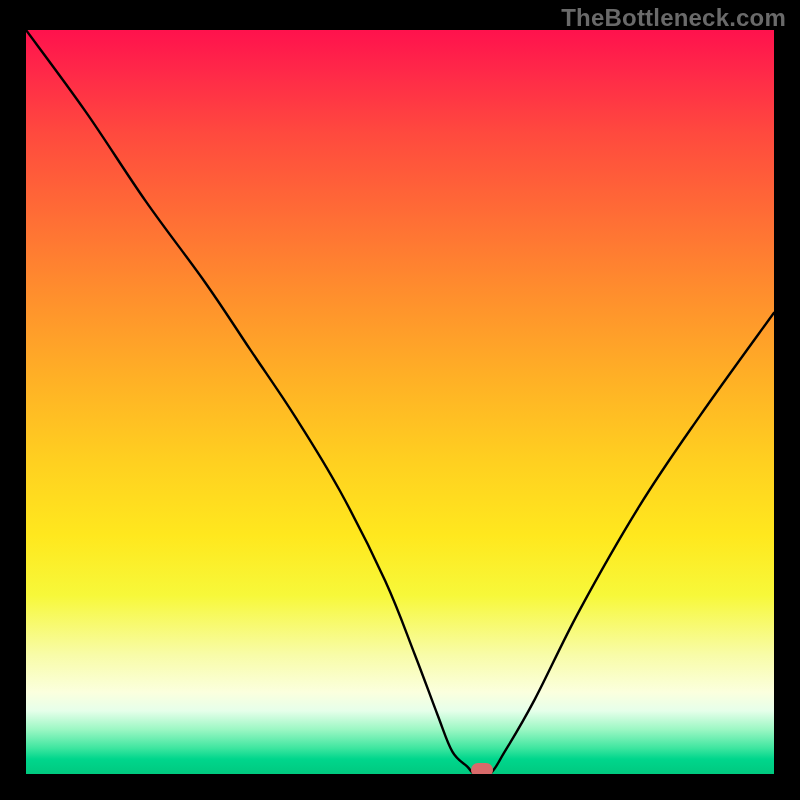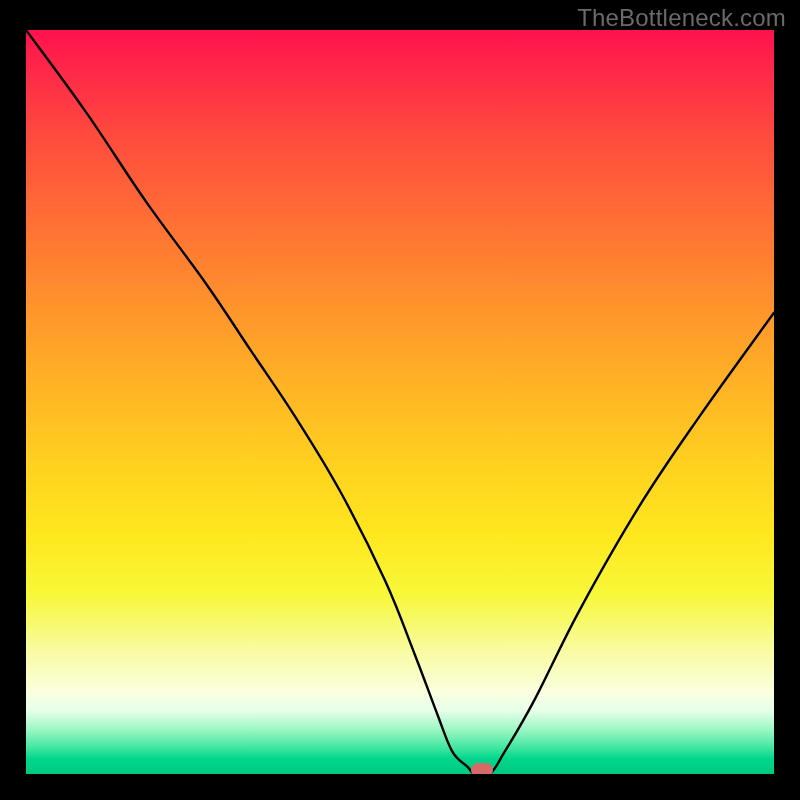--- a/index.html
+++ b/index.html
@@ -16,21 +16,21 @@
     width: 800px;
     height: 800px;
     background: #000;
   }
   .watermark {
     position: absolute;
     top: 4px;
     right: 14px;
     color: #6a6a6a;
     font-size: 24px;
-    font-weight: 400;
+    font-weight: 700;
     letter-spacing: 0.2px;
     z-index: 5;
   }
   .plot-area {
     position: absolute;
     left: 26px;
     top: 30px;
     width: 748px;
     height: 744px;
     overflow: hidden;

